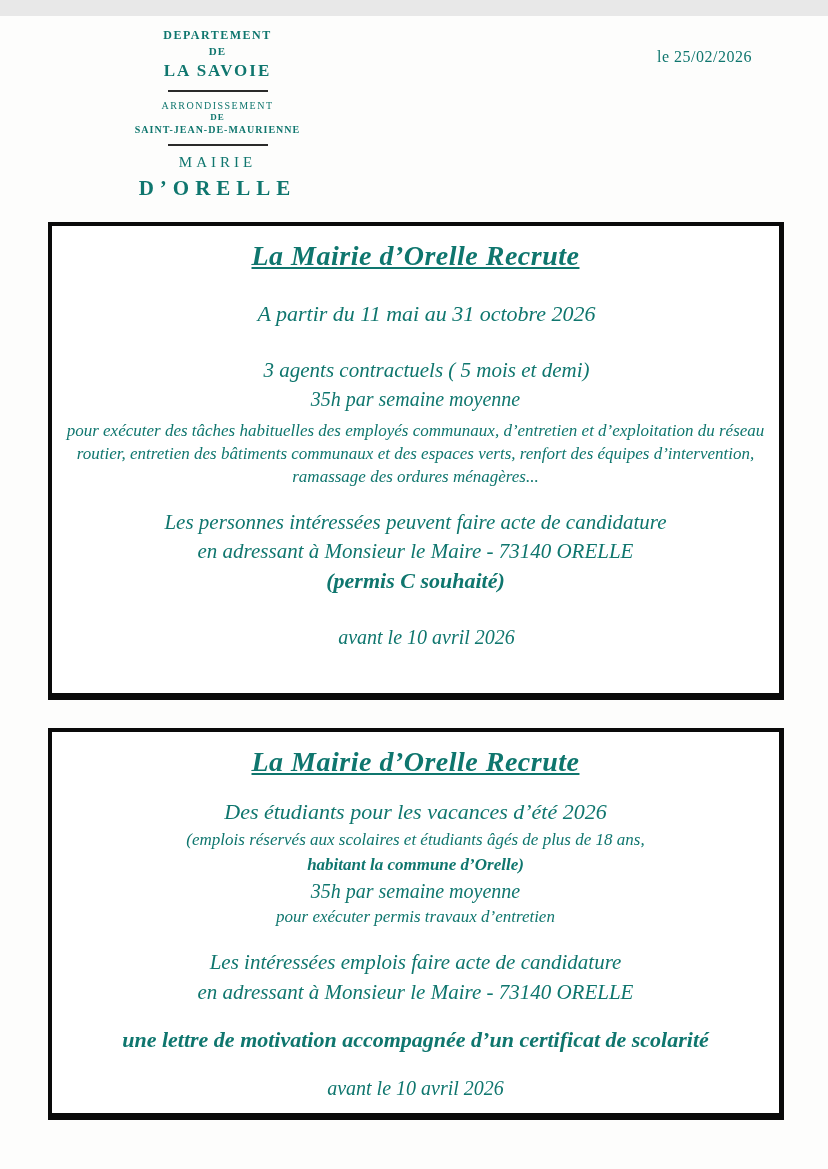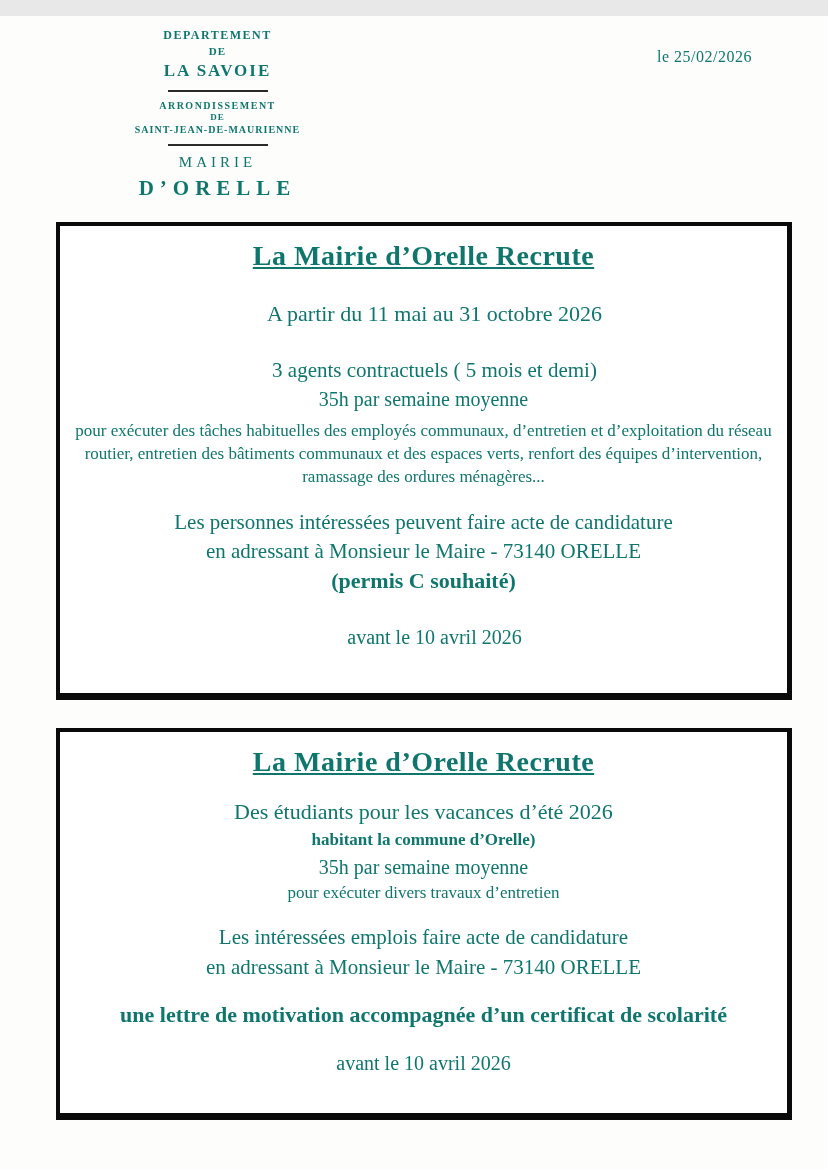--- a/index.html
+++ b/index.html
@@ -29,46 +29,47 @@
   }
   .lh-dep-1 { font-size: 12px; font-weight: bold; letter-spacing: 1.5px; }
   .lh-dep-2 { font-size: 11px; font-weight: bold; letter-spacing: 1px; margin-top: 2px; }
   .lh-dep-3 { font-size: 17px; font-weight: bold; letter-spacing: 2px; margin-top: 4px; }
   .lh-rule {
     width: 100px;
     height: 2px;
     background: #2a2a2a;
     margin: 9px auto 8px auto;
   }
-  .lh-arr-1 { font-size: 10px; font-weight: bold; letter-spacing: 1.5px; }
+  .lh-arr-1 { font-size: 10px; font-weight: normal; letter-spacing: 1.5px; }
   .lh-arr-2 { font-size: 9px;  font-weight: bold; letter-spacing: 1px; margin-top: 1px; }
   .lh-arr-3 { font-size: 10px; font-weight: bold; letter-spacing: 1px; margin-top: 2px; }
   .lh-mairie   { font-size: 15px; letter-spacing: 4px; margin-top: 6px; }
   .lh-commune  { font-size: 21px; font-weight: bold; letter-spacing: 6px; margin-top: 5px; }
 
   
   .doc-date {
     position: absolute;
     top: 32px;
     right: 76px;
     font-size: 16px;
     letter-spacing: 0.5px;
   }
 
   
   .notice {
     position: absolute;
-    left: 56px;
+    left: 48px;
     width: 736px;
     box-sizing: border-box;
     background: #fff;
     border: 4px solid #0a0a0a;
     border-right-width: 5px;
     border-bottom-width: 7px;
     text-align: center;
+    font-style: italic;
   }
   .notice-1 { top: 206px; height: 478px; }
   .notice-2 { top: 712px; height: 392px; }
 
   .notice-title {
     display: inline-block;
     margin: 14px auto 0 auto;
     font-size: 28px;
     font-weight: bold;
     text-decoration: underline;
@@ -119,22 +120,23 @@
     <p class="t-sm duties-1">pour exécuter des tâches habituelles des employés communaux, d’entretien et d’exploitation du réseau routier, entretien des bâtiments communaux et des espaces verts, renfort des équipes d’intervention, ramassage des ordures ménagères...</p>
     <p class="t-lg mt-md">Les personnes intéressées peuvent faire acte de candidature</p>
     <p class="t-lg mt-xs">en adressant à Monsieur le Maire - 73140 ORELLE</p>
     <p class="t-xl t-bold mt-xs">(permis C souhaité)</p>
     <p class="t-md mt-lg">avant le 10 avril 2026</p>
   </section>
 
   <section class="notice notice-2">
     <h1 class="notice-title">La Mairie d’Orelle Recrute</h1>
     <p class="t-xl mt-md">Des étudiants pour les vacances d’été 2026</p>
+    <p class="t-sm mt-xs">(emplois réservés aux scolaires et étudiants âgés de plus de 18 ans,</p>
     <p class="t-sm t-bold mt-xs">habitant la commune d’Orelle)</p>
     <p class="t-md mt-xs">35h par semaine moyenne</p>
-    <p class="t-sm mt-xs">pour exécuter divers travaux d’entretien</p>
+    <p class="t-sm mt-xs">pour exécuter permis travaux d’entretien</p>
     <p class="t-lg mt-md">Les intéressées emplois faire acte de candidature</p>
     <p class="t-lg mt-xs">en adressant à Monsieur le Maire - 73140 ORELLE</p>
     <p class="t-xl t-bold mt-md">une lettre de motivation accompagnée d’un certificat de scolarité</p>
     <p class="t-md mt-md">avant le 10 avril 2026</p>
   </section>
 
 </div>
 
 </body></html>

